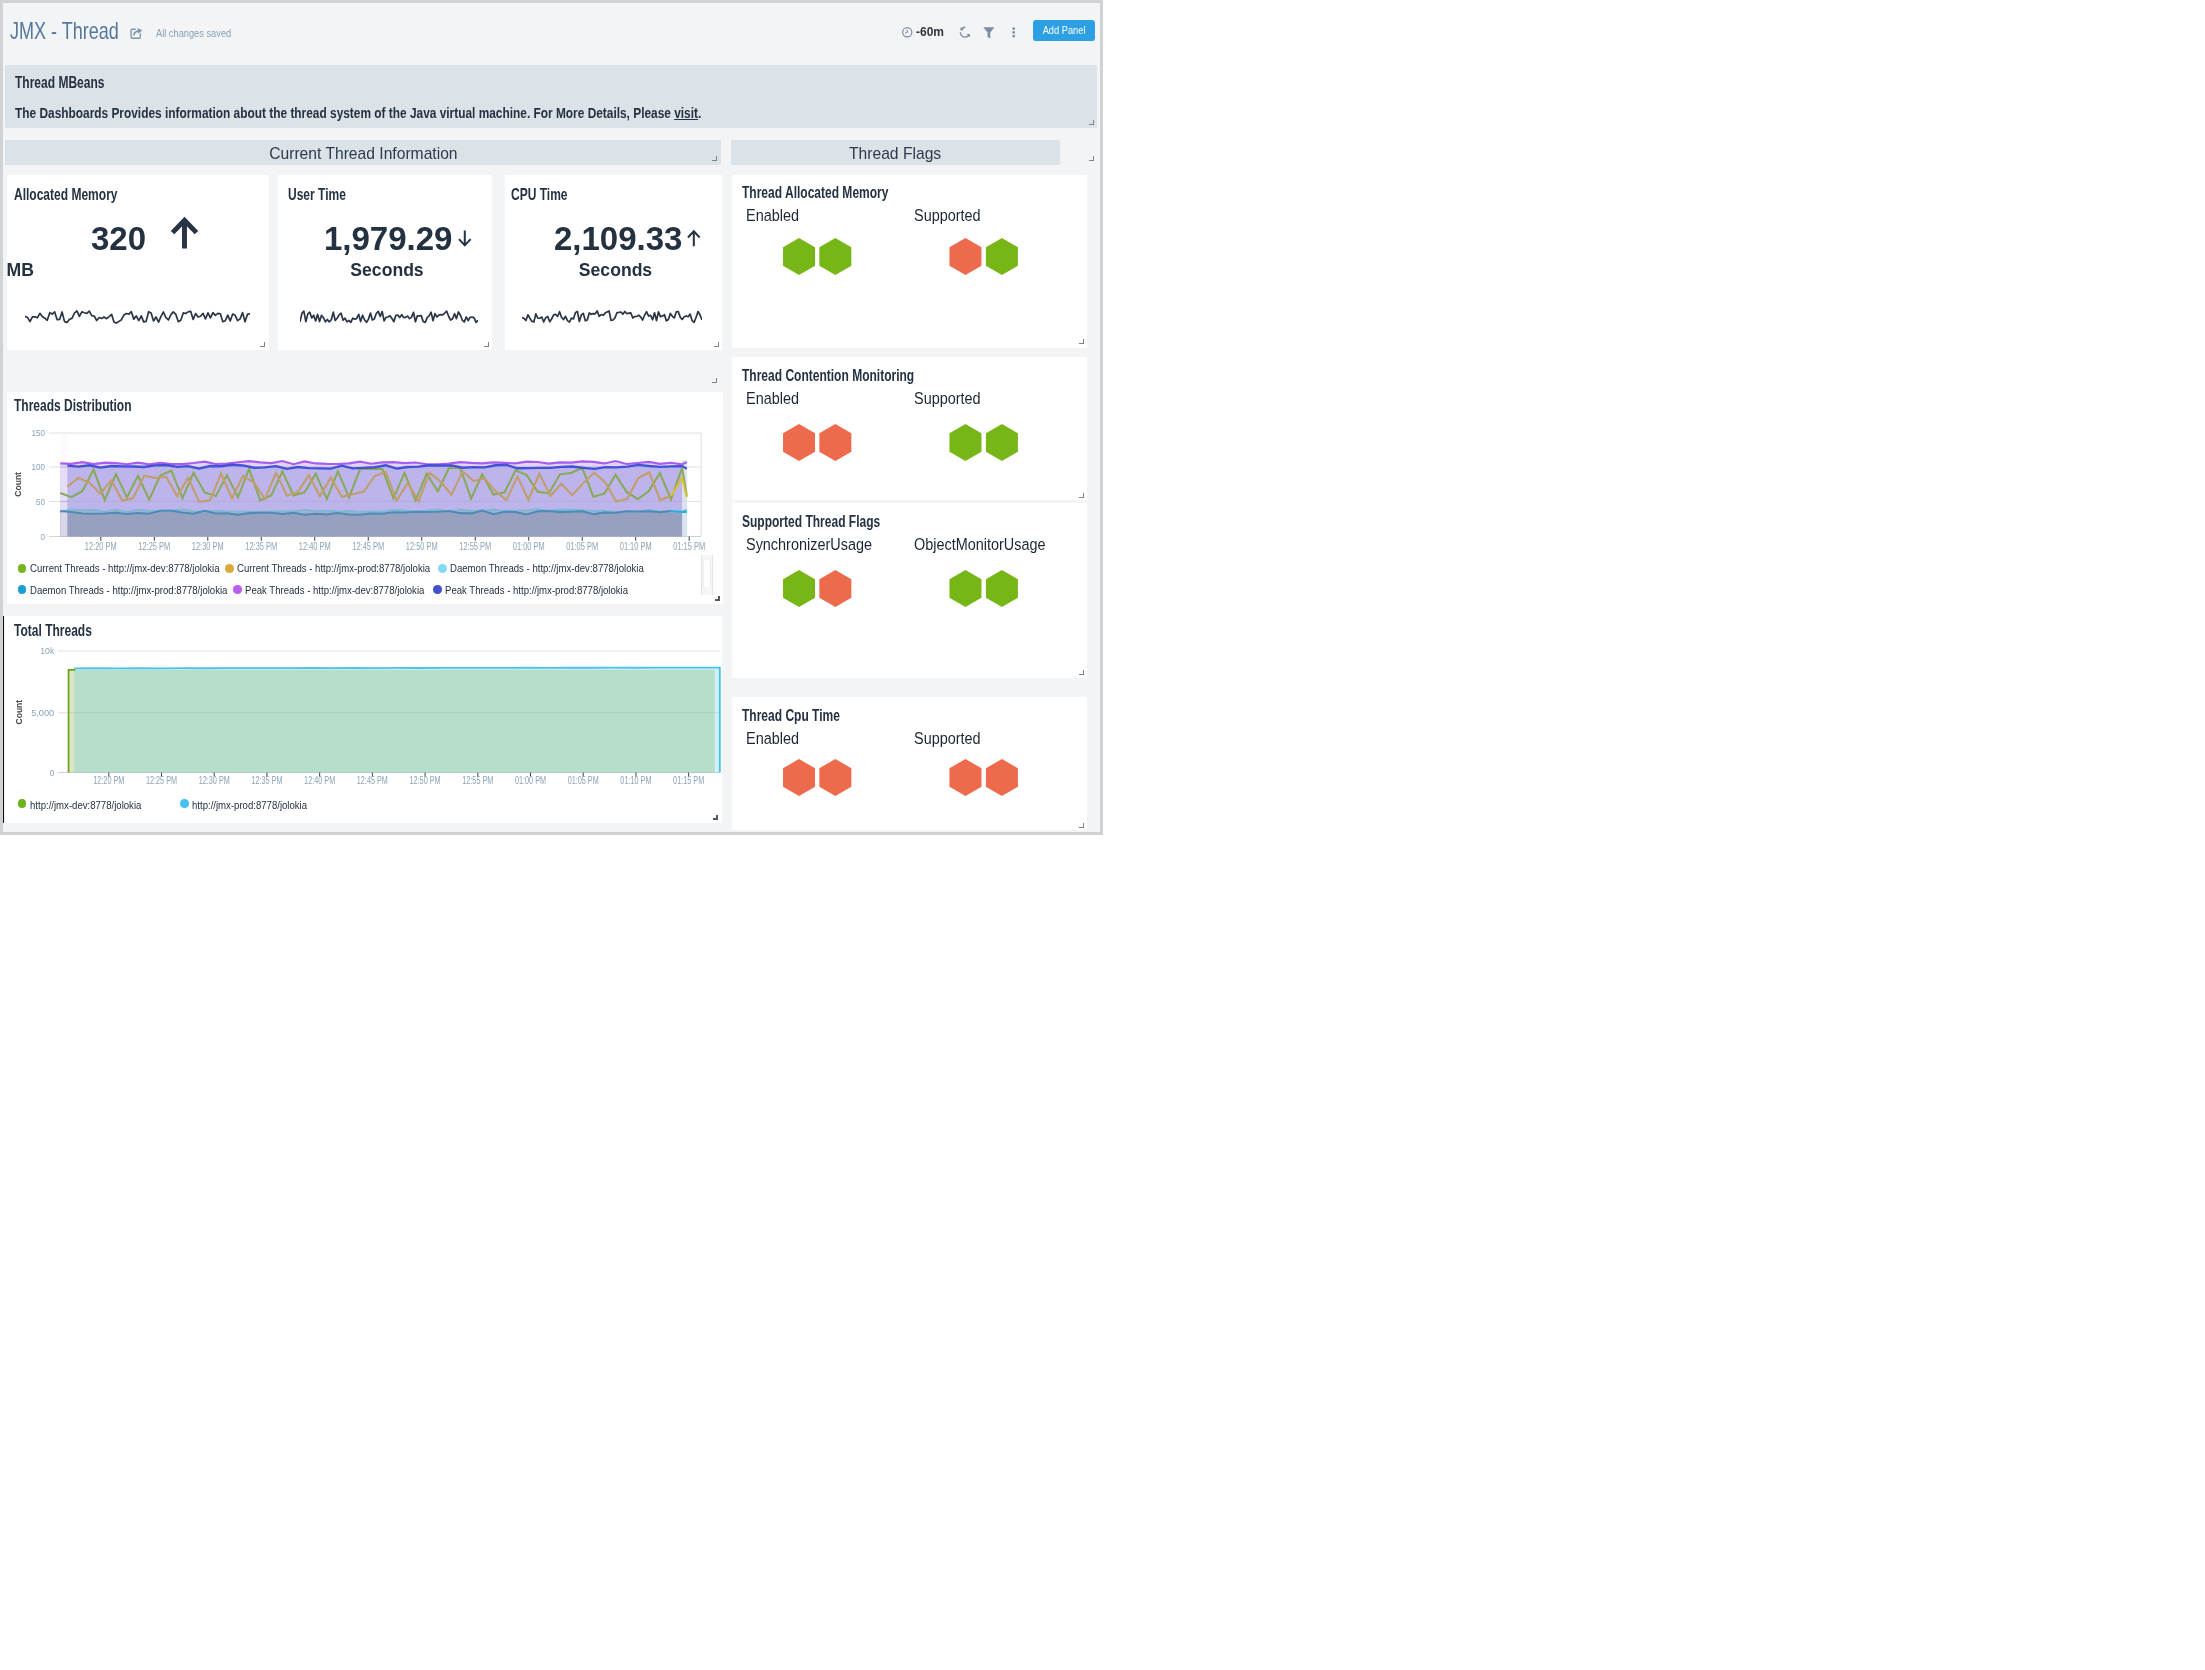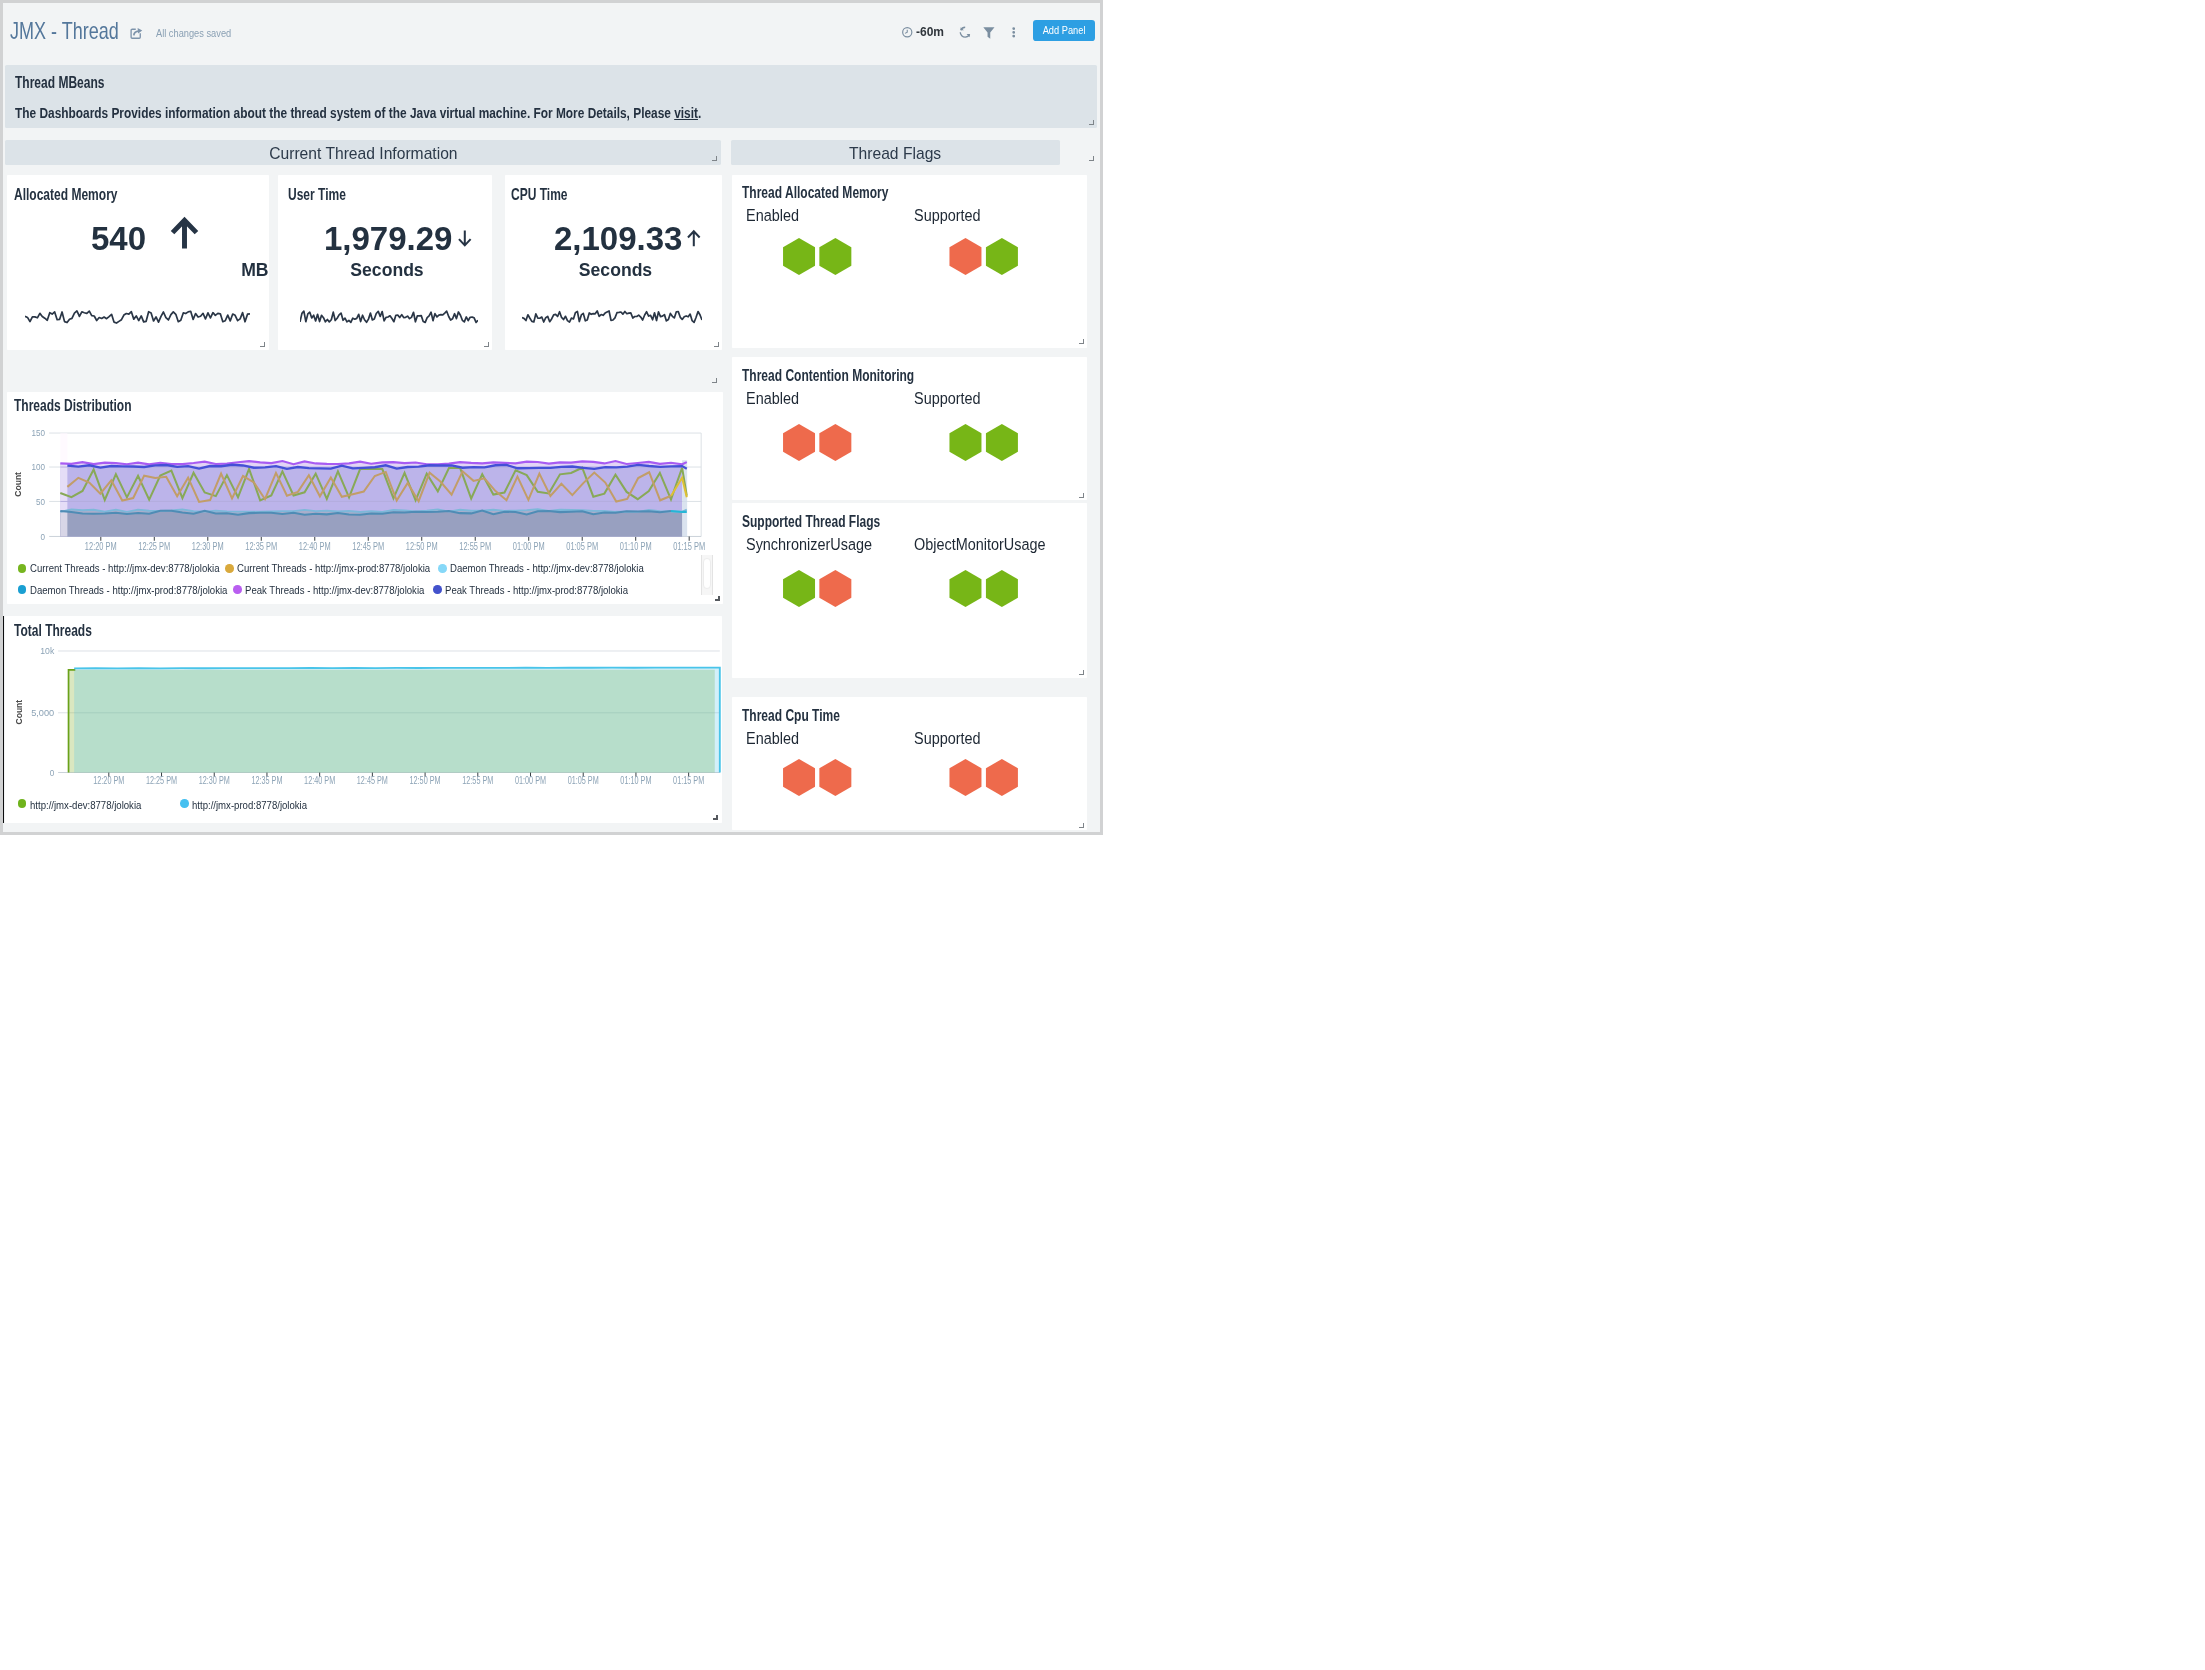--- a/index.html
+++ b/index.html
@@ -68,34 +68,34 @@
 <span class="rsz" style="left:1089px;top:156px"></span>
 <span class="rsz" style="left:712px;top:378px"></span>
 
 <div class="card" style="left:6.6px;top:175px;width:262px;height:175px"></div>
 <div class="card" style="left:278px;top:175px;width:214px;height:175px"></div>
 <div class="card" style="left:505px;top:175px;width:217px;height:175px"></div>
 <div class="ctitle" style="left:14px;top:187px"><span class="sx72">Allocated Memory</span></div>
 <div class="ctitle" style="left:288px;top:187px"><span class="sx72">User Time</span></div>
 <div class="ctitle" style="left:511px;top:187px"><span class="sx72">CPU Time</span></div>
 
-<div class="abs" style="left:91px;top:222px;font-size:33px;font-weight:bold;color:#233140;line-height:33px;">540</div>
+<div class="abs" style="left:91px;top:222px;font-size:33px;font-weight:bold;color:#233140;line-height:33px;">320</div>
 <svg class="abs" style="left:166px;top:215px" width="37" height="36" viewBox="0 0 48 46">
   <path d="M24 43 V8 M8.5 22.5 L24 6.5 L39.5 22.5" fill="none" stroke="#263445" stroke-width="6.4"></path>
 </svg>
 <div class="abs" style="left:324px;top:222px;font-size:33px;font-weight:bold;color:#233140;line-height:33px;">1,979.29</div>
 <svg class="abs" style="left:457px;top:229px" width="15.6" height="18.7" viewBox="0 0 20 24">
   <path d="M10 2 V20 M2.5 13 L10 21 L17.5 13" fill="none" stroke="#263445" stroke-width="2.6"></path>
 </svg>
 <div class="abs" style="left:554px;top:222px;font-size:33px;font-weight:bold;color:#233140;line-height:33px;">2,109.33</div>
 <svg class="abs" style="left:686px;top:229px" width="15.6" height="18.7" viewBox="0 0 20 24">
   <path d="M10 22 V4 M2.5 11 L10 3 L17.5 11" fill="none" stroke="#263445" stroke-width="2.6"></path>
 </svg>
 
-<div class="abs" style="left:6.6px;top:260px;width:262px;text-align:right;font-size:17.6px;font-weight:bold;color:#233140;">MB</div>
+<div class="abs" style="left:6.6px;top:260px;width:262px;text-align:left;font-size:17.6px;font-weight:bold;color:#233140;">MB</div>
 <div class="abs" style="left:280px;top:260px;width:214px;text-align:center;font-size:17.6px;font-weight:bold;color:#233140;">Seconds</div>
 <div class="abs" style="left:507px;top:260px;width:217px;text-align:center;font-size:17.6px;font-weight:bold;color:#233140;">Seconds</div>
 
 <svg class="abs" style="left:25px;top:309px" width="225" height="15.6" viewBox="0 0 289 20">
       <polyline points="0.0,9.3 3.2,10.8 6.4,16.2 9.5,10.2 12.7,10.1 15.9,11.3 19.1,5.6 22.2,9.6 25.4,11.8 28.6,14.4 31.8,4.7 34.9,6.5 38.1,3.7 41.3,13.7 44.5,13.2 47.6,3.8 50.8,16.2 54.0,17.4 57.2,13.1 60.3,12.0 63.5,5.3 66.7,2.5 69.9,9.5 73.0,3.6 76.2,4.8 79.4,5.7 82.6,2.7 85.7,8.6 88.9,9.0 92.1,14.8 95.3,10.9 98.5,12.1 101.6,10.3 104.8,12.4 108.0,9.7 111.2,6.8 114.3,16.8 117.5,18.0 120.7,15.9 123.9,13.7 127.0,7.8 130.2,5.8 133.4,6.5 136.6,3.4 139.7,13.0 142.9,8.9 146.1,14.9 149.3,8.9 152.4,16.5 155.6,15.8 158.8,3.5 162.0,5.0 165.1,15.3 168.3,10.2 171.5,16.9 174.7,9.4 177.8,3.8 181.0,11.1 184.2,14.1 187.4,7.2 190.5,3.7 193.7,6.8 196.9,16.3 200.1,14.5 203.3,5.0 206.4,5.8 209.6,3.7 212.8,2.9 216.0,13.4 219.1,5.8 222.3,10.3 225.5,9.3 228.7,5.5 231.8,12.8 235.0,5.0 238.2,11.5 241.4,4.7 244.5,8.2 247.7,5.7 250.9,6.2 254.1,16.3 257.2,15.1 260.4,7.8 263.6,15.3 266.8,6.5 269.9,8.1 273.1,14.9 276.3,12.6 279.5,4.6 282.6,16.4 285.8,6.6 289.0,6.1" fill="none" stroke="#2a3646" stroke-width="2.2" stroke-linejoin="round"></polyline>
     </svg>
 <svg class="abs" style="left:300px;top:309px" width="178" height="15.6" viewBox="0 0 229 20">
       <polyline points="0.0,16.6 2.5,5.6 5.0,2.6 7.5,16.3 10.1,6.2 12.6,4.1 15.1,11.5 17.6,8.0 20.1,15.4 22.6,6.8 25.2,16.2 27.7,8.1 30.2,11.2 32.7,16.4 35.2,13.4 37.7,16.5 40.3,13.8 42.8,4.0 45.3,14.8 47.8,11.9 50.3,7.5 52.8,5.2 55.4,14.5 57.9,11.7 60.4,16.5 62.9,14.7 65.4,17.2 67.9,11.8 70.5,13.1 73.0,12.0 75.5,6.8 78.0,16.2 80.5,8.0 83.0,13.8 85.6,17.0 88.1,13.0 90.6,5.2 93.1,14.1 95.6,12.9 98.1,5.8 100.7,3.0 103.2,9.6 105.7,3.2 108.2,15.3 110.7,10.7 113.2,10.3 115.8,8.7 118.3,12.2 120.8,16.3 123.3,8.0 125.8,7.9 128.3,10.9 130.9,7.2 133.4,11.0 135.9,10.7 138.4,9.1 140.9,12.4 143.4,10.7 146.0,4.2 148.5,16.4 151.0,8.7 153.5,8.9 156.0,8.5 158.5,16.0 161.1,17.2 163.6,11.0 166.1,8.7 168.6,4.0 171.1,15.0 173.6,5.9 176.2,10.2 178.7,7.8 181.2,7.3 183.7,7.6 186.2,5.3 188.7,2.8 191.3,9.6 193.8,14.2 196.3,12.6 198.8,6.0 201.3,12.3 203.8,3.8 206.4,8.0 208.9,14.5 211.4,16.6 213.9,10.2 216.4,15.0 218.9,10.6 221.5,10.4 224.0,11.3 226.5,17.2 229.0,14.4" fill="none" stroke="#2a3646" stroke-width="2.2" stroke-linejoin="round"></polyline>
     </svg>
 <svg class="abs" style="left:522px;top:309px" width="180" height="15.6" viewBox="0 0 232 20">

